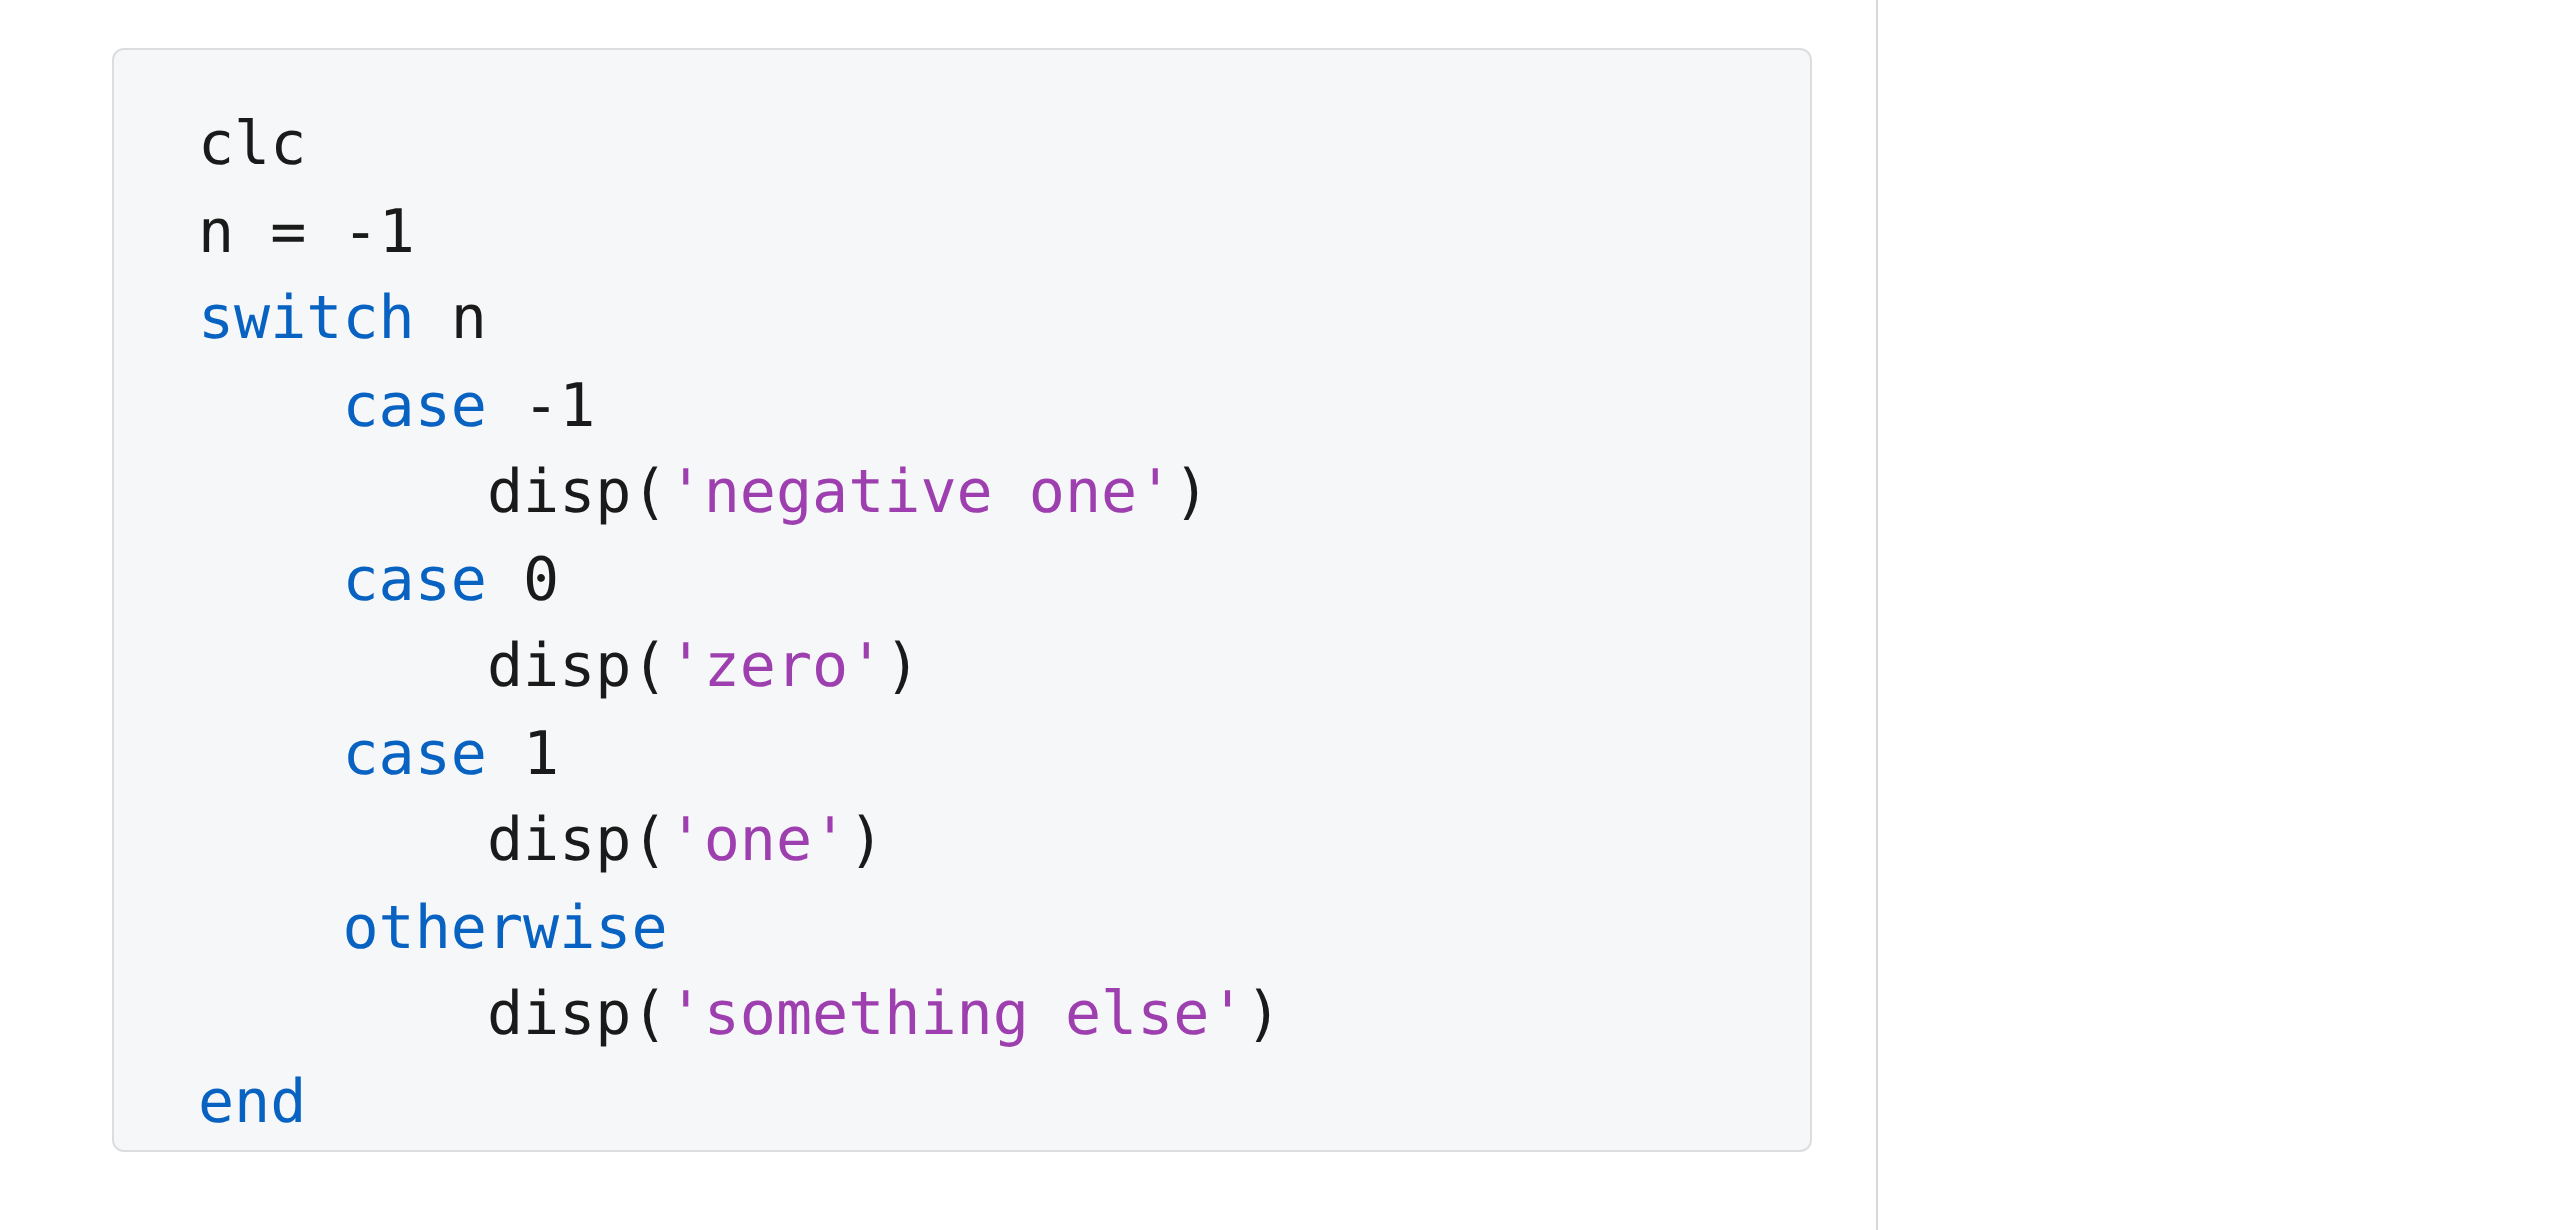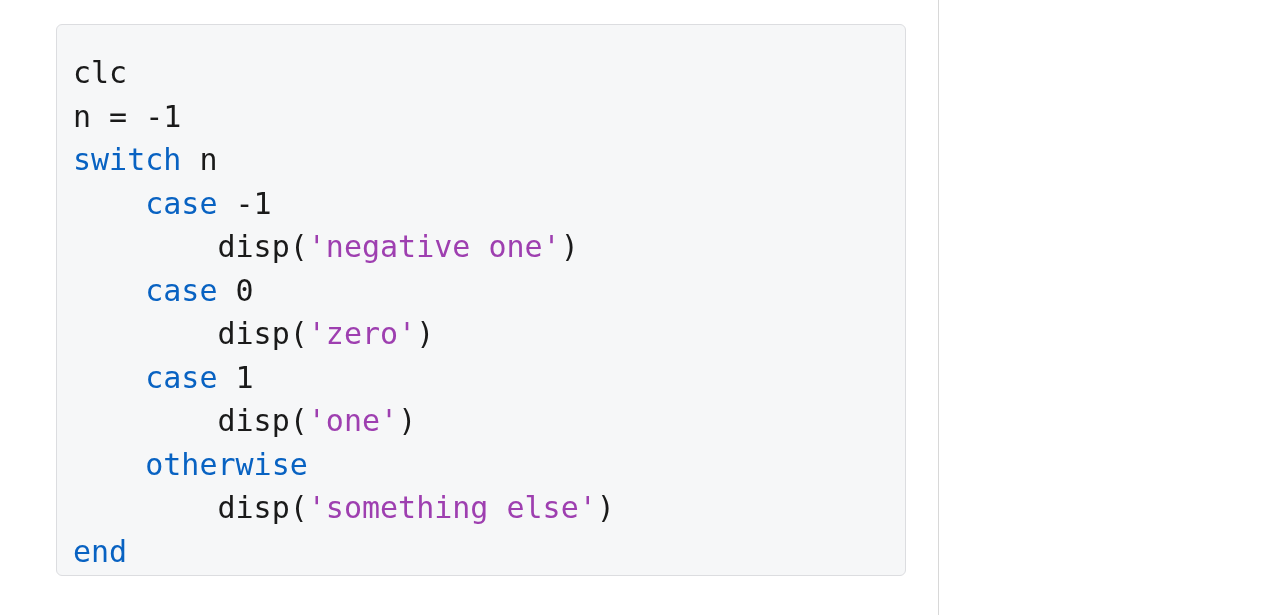--- a/index.html
+++ b/index.html
@@ -24,21 +24,21 @@
     }
     .code-block {
       position: absolute;
       left: 56px;
       top: 24px;
       width: 850px;
       height: 552px;
       background: #f6f7f8;
       border: 1px solid #dcdde0;
       border-radius: 6px;
-      padding: 26px 16px;
+      padding: 26px 42px;
       font-size: 30px;
       line-height: 1.45;
       color: #1a1a1a;
       white-space: pre;
       font-feature-settings: "liga" 0;
     }
     .kw {
       color: #0862c2;
     }
     .str {

